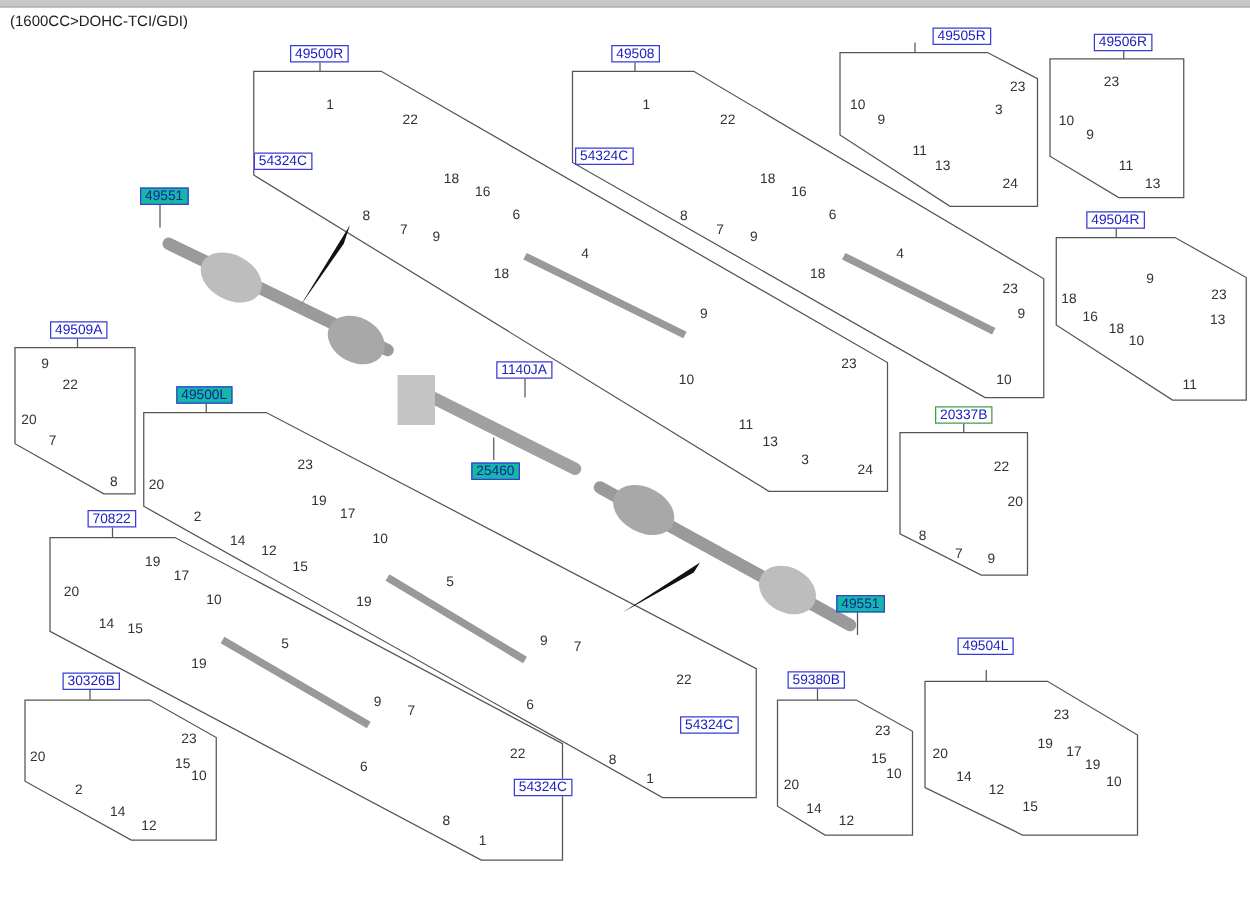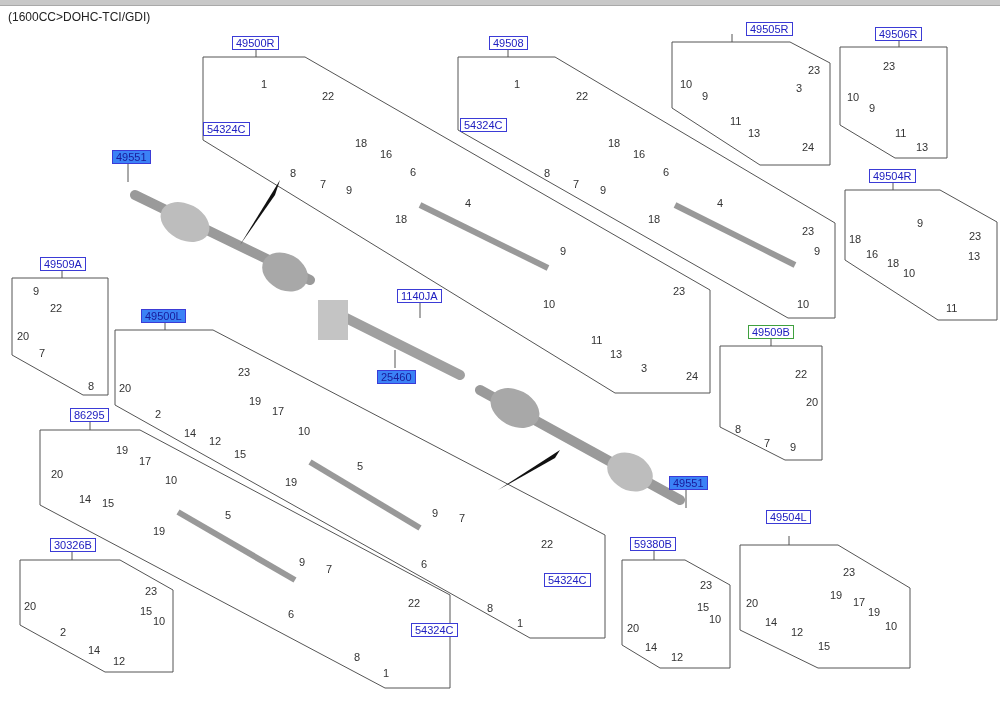--- a/index.html
+++ b/index.html
@@ -1,21 +1,21 @@
 <!DOCTYPE html>
 <html><head>
 <meta charset="utf-8">
 <style>
   html,body{margin:0;padding:0;background:#fff;}
   body{width:1000px;height:728px;position:relative;overflow:hidden;font-family:"Liberation Sans",sans-serif;}
   .topbar{position:absolute;left:0;top:0;width:1000px;height:5px;background:#c8c8c8;border-bottom:1px solid #a9a9a9;}
   .title{position:absolute;left:8px;top:10px;font-size:12px;color:#222;}
   svg#diagram{position:absolute;left:0;top:0;}
   .callout{position:absolute;font-size:11px;line-height:12px;padding:0 3px;border:1px solid #3b3bd6;color:#2020c0;background:#fff;white-space:nowrap;cursor:pointer;}
-  .callout.sel{background:#3b82f6;color:#1a1a9a;}
+  .callout.sel{background:#14b8a6;color:#1a1a9a;}
   .callout.green{border-color:#3fa03f;}
   .num{position:absolute;font-size:11px;color:#333;line-height:12px;}
 </style>
 </head>
 <body>
 
 <div class="topbar"></div>
 <div class="title">(1600CC&gt;DOHC-TCI/GDI)</div>
 
 <svg id="diagram" width="1000" height="728">
@@ -91,22 +91,22 @@
 <div class="callout" style="left:489px;top:36px">49508</div>
 <div class="callout" style="left:460px;top:118px">54324C</div>
 <div class="callout" style="left:746px;top:22px">49505R</div>
 <div class="callout" style="left:875px;top:27px">49506R</div>
 <div class="callout" style="left:869px;top:169px">49504R</div>
 <div class="callout sel" style="left:112px;top:150px">49551</div>
 <div class="callout" style="left:40px;top:257px">49509A</div>
 <div class="callout" style="left:397px;top:289px">1140JA</div>
 <div class="callout sel" style="left:377px;top:370px">25460</div>
 <div class="callout sel" style="left:141px;top:309px">49500L</div>
-<div class="callout green" style="left:748px;top:325px">49509B</div>
-<div class="callout" style="left:70px;top:408px">86295</div>
+<div class="callout green" style="left:748px;top:325px">20337B</div>
+<div class="callout" style="left:70px;top:408px">70822</div>
 <div class="callout sel" style="left:669px;top:476px">49551</div>
 <div class="callout" style="left:544px;top:573px">54324C</div>
 <div class="callout" style="left:50px;top:538px">30326B</div>
 <div class="callout" style="left:411px;top:623px">54324C</div>
 <div class="callout" style="left:630px;top:537px">59380B</div>
 <div class="callout" style="left:766px;top:510px">49504L</div>
 
 <div class="num" style="left:261px;top:78px">1</div>
 <div class="num" style="left:322px;top:90px">22</div>
 <div class="num" style="left:290px;top:167px">8</div>

